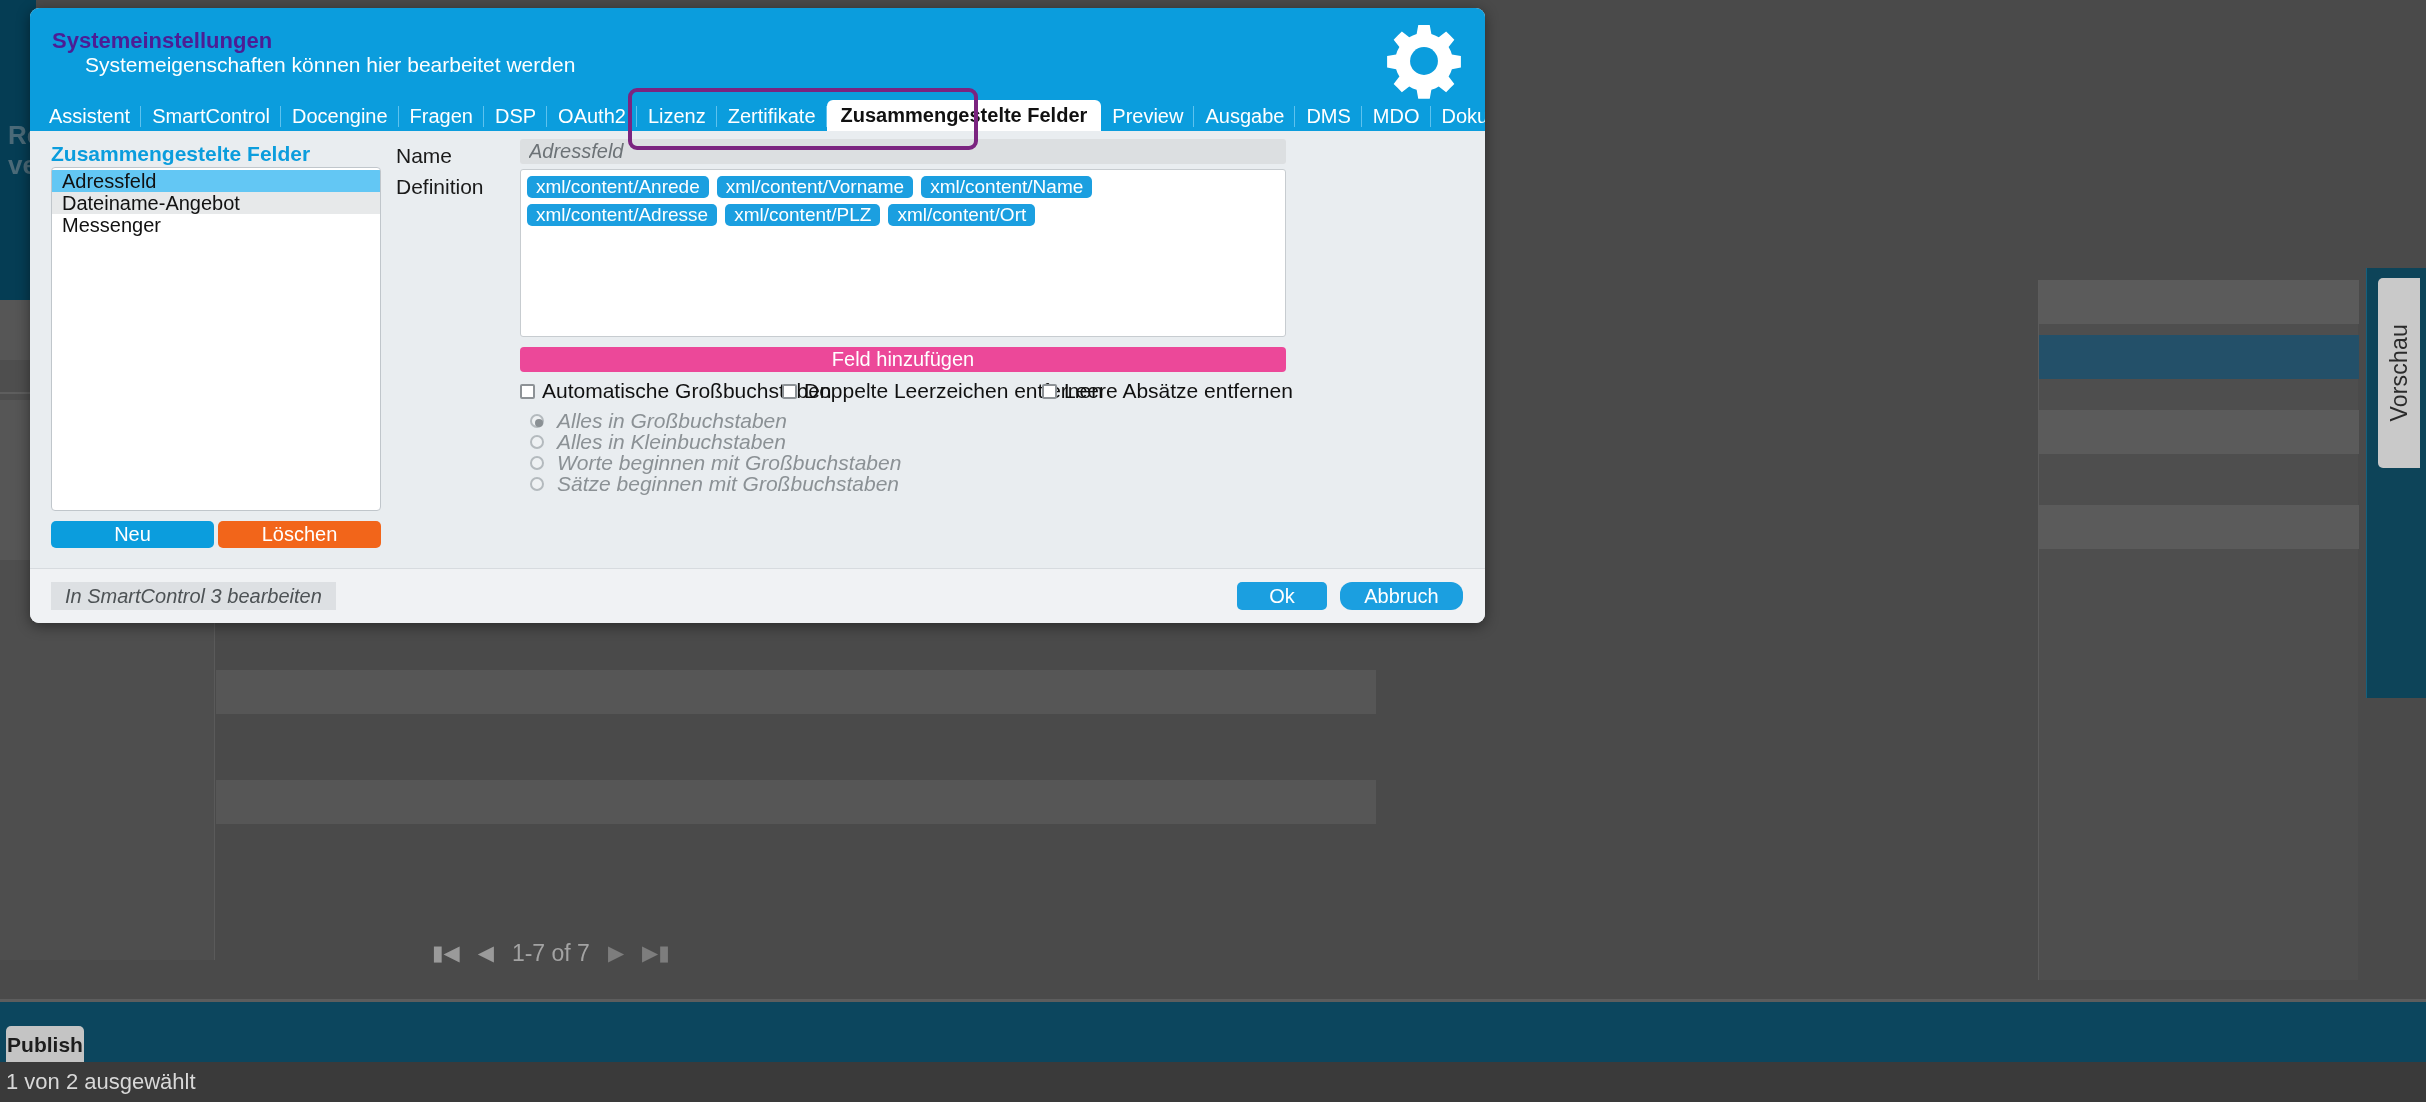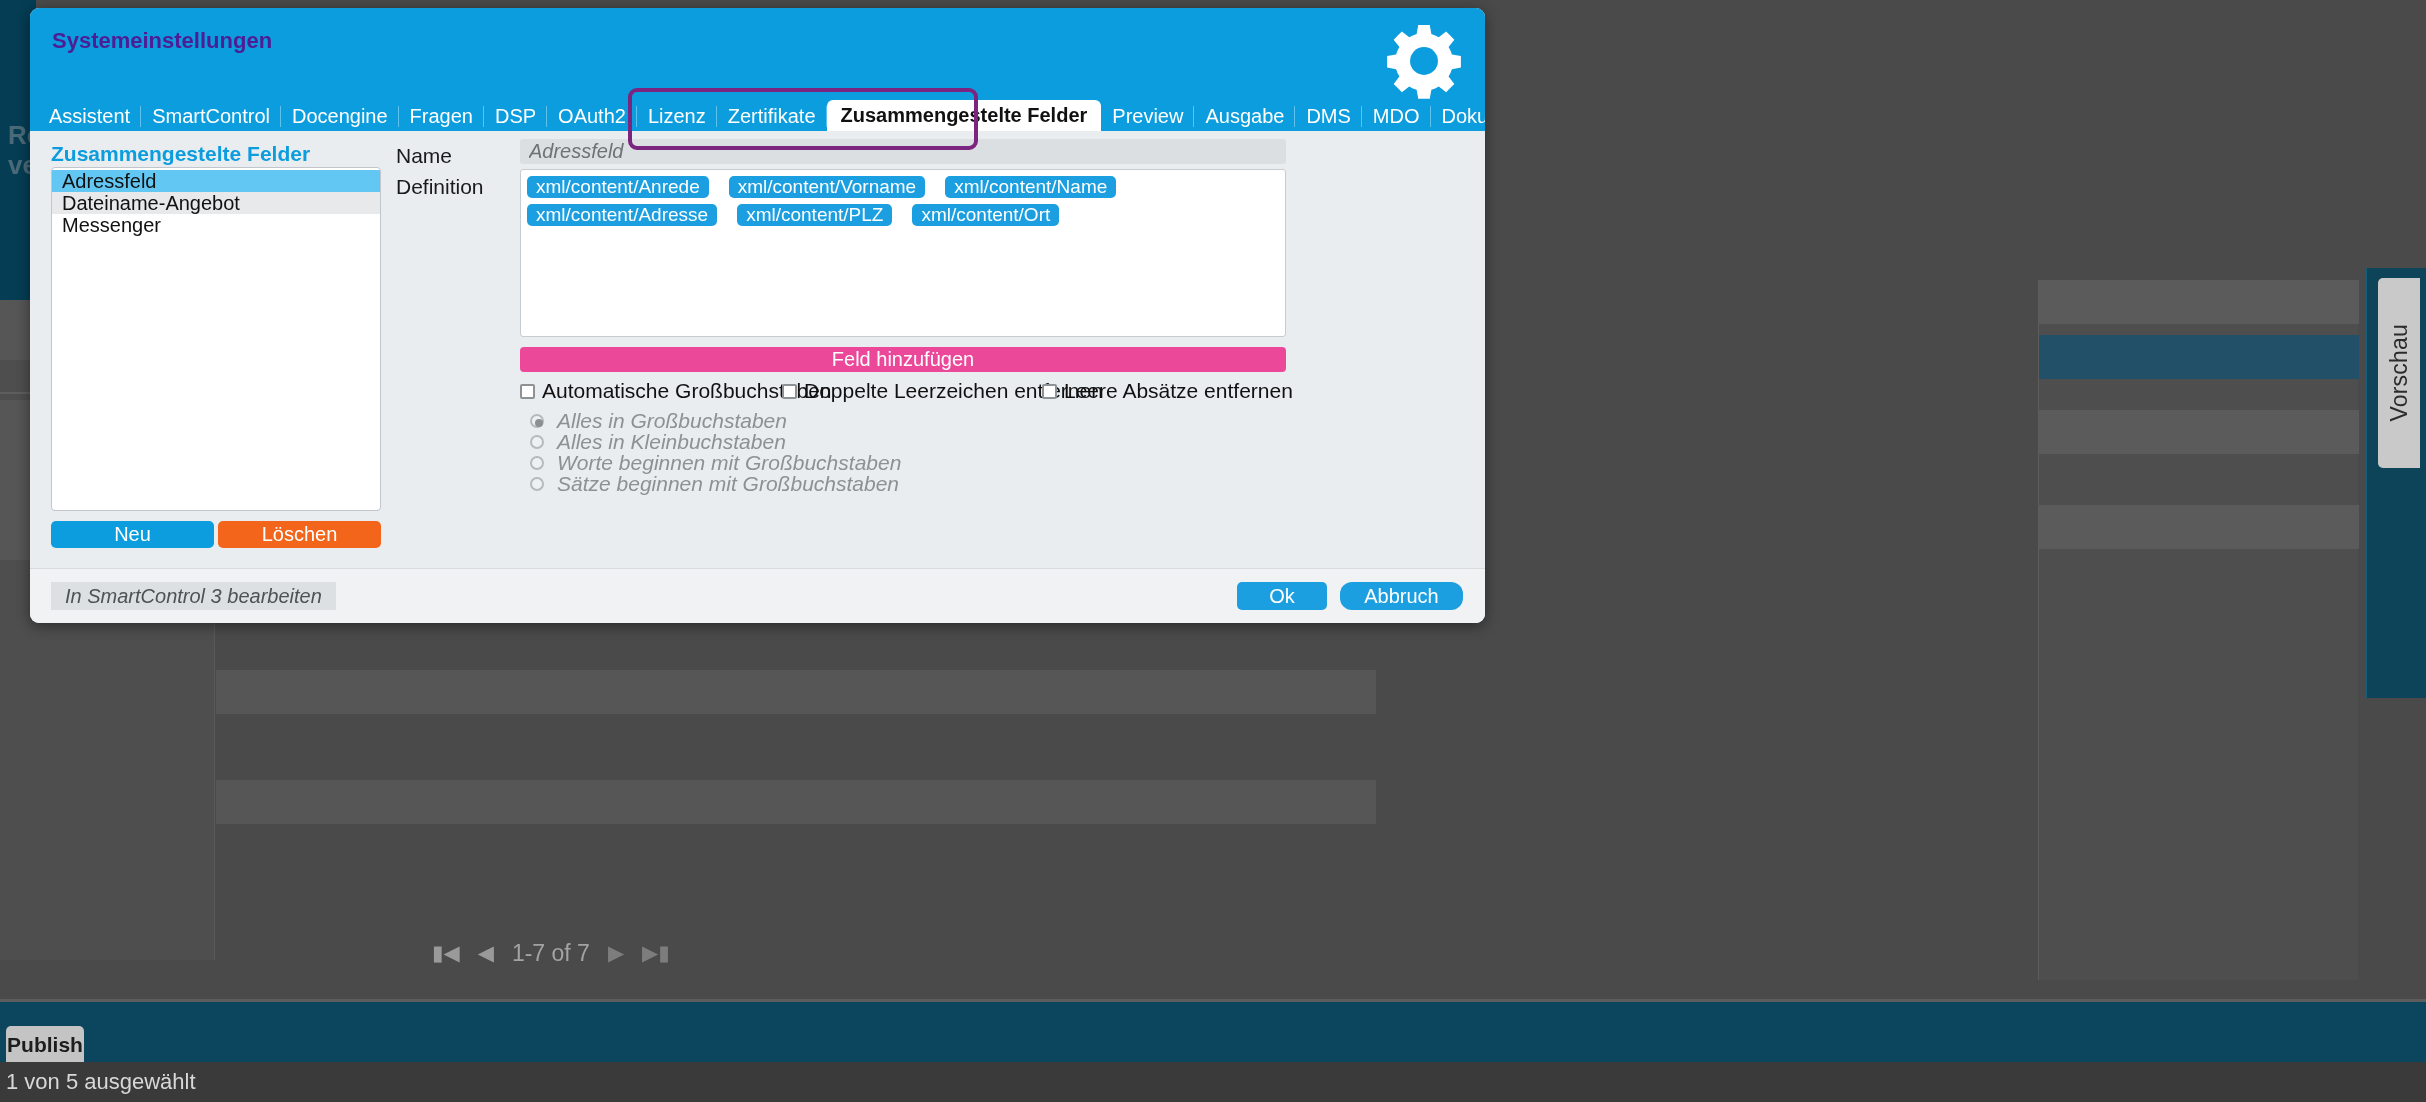--- a/index.html
+++ b/index.html
@@ -173,21 +173,21 @@
     background:#dcdfe1; border:none; border-radius:3px;
     font-size:20px; font-style:italic; color:#6c7276;
     padding-left:9px; font-family:"Liberation Sans", sans-serif;
   }
 
   .def-box {
     position:absolute; left:490px; top:38px; width:766px; height:168px;
     background:#fff; border:1px solid #c7ccd0; border-radius:3px;
     padding:6px 6px 0 6px;
     display:flex; flex-wrap:wrap; align-content:flex-start;
-    gap:6px 20px;
+    gap:6px 8px;
     align-items:flex-end;
   }
   .tag {
     background:#1b9fe0; color:#fff; border-radius:5px;
     font-size:19px; height:22px; line-height:22px;
     padding:0 9px; white-space:nowrap; cursor:pointer;
   }
 
   .btn-addfield {
     position:absolute; left:490px; top:216px; width:766px; height:25px;
@@ -278,27 +278,28 @@
     <span class="pgbtn">▮◀</span>
     <span class="pgbtn">◀</span>
     <span>1-7 of 7</span>
     <span class="pgbtn dim">▶</span>
     <span class="pgbtn dim">▶▮</span>
   </div>
 
   <div class="bg-horizline"></div>
   <div class="bg-botbar"></div>
   <div class="bg-publish-tab">Publish</div>
-  <div class="bg-status">1 von 5 ausgewählt</div>
+  <div class="bg-status">1 von 2 ausgewählt</div>
 </div>
 
 <div id="modal">
 
   <div class="m-header">
     <div class="m-title">Systemeinstellungen</div>
+    <div class="m-sub">Systemeigenschaften können hier bearbeitet werden</div>
 
     <div class="gear-wrap">
       <svg viewBox="0 0 100 100" width="82" height="82" aria-hidden="true">
         <g fill="#ffffff">
           <path d="M50 6 l7 0 2 11 a36 36 0 0 1 9 4 l9-7 5 5 5 5 -7 9 a36 36 0 0 1 4 9 l11 2 0 7 0 7 -11 2 a36 36 0 0 1-4 9 l7 9 -5 5 -5 5 -9-7 a36 36 0 0 1-9 4 l-2 11 -7 0 -7 0 -2-11 a36 36 0 0 1-9-4 l-9 7 -5-5 -5-5 7-9 a36 36 0 0 1-4-9 l-11-2 0-7 0-7 11-2 a36 36 0 0 1 4-9 l-7-9 5-5 5-5 9 7 a36 36 0 0 1 9-4 l2-11 z"></path>
         </g>
         <circle cx="50" cy="50" r="17" fill="#0b9ddd"></circle>
       </svg>
     </div>
 

